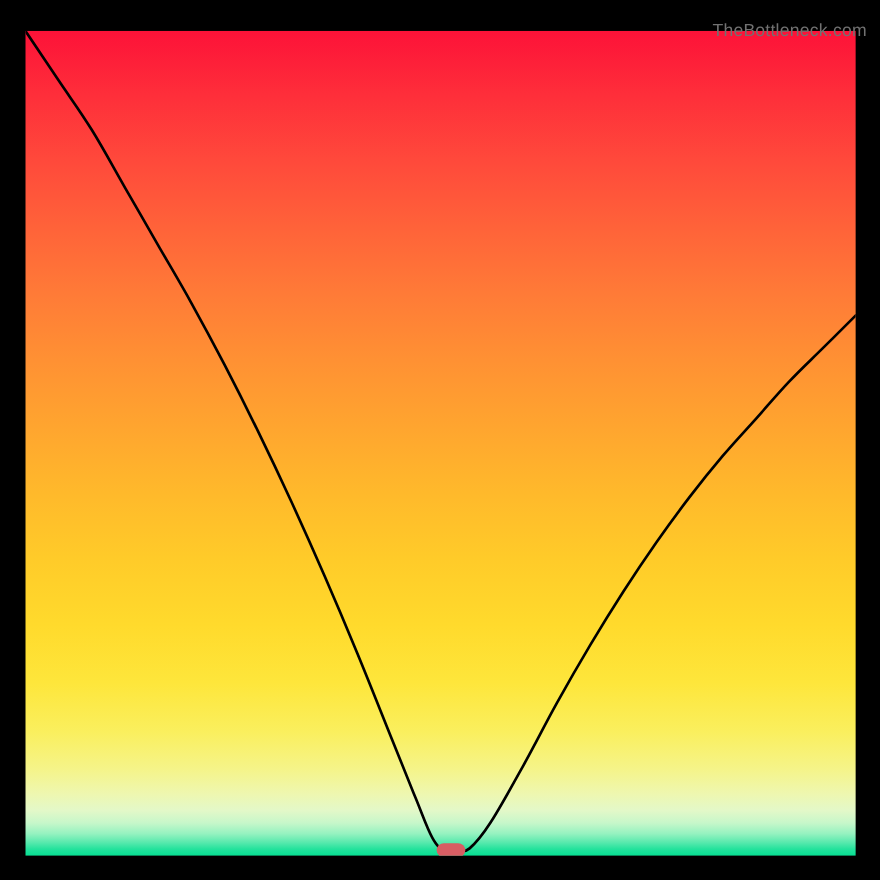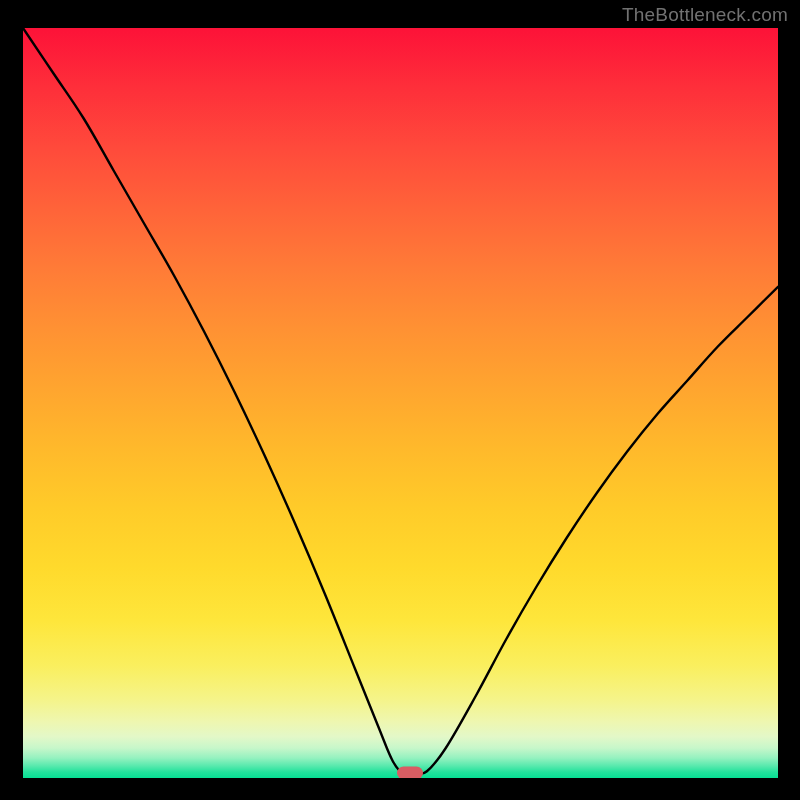--- a/index.html
+++ b/index.html
@@ -12,24 +12,24 @@
     font-family: Arial, Helvetica, sans-serif;
   }
   .frame {
     position: relative;
     width: 800px;
     height: 800px;
     background: #000;
   }
   .watermark {
     position: absolute;
-    top: 4px;
+    top: 20px;
     right: 12px;
     color: #717171;
-    font-size: 19px;
+    font-size: 16px;
     font-weight: 500;
     letter-spacing: 0.2px;
     z-index: 10;
   }
   .plot-area {
     position: absolute;
     left: 23px;
     top: 28px;
     width: 755px;
     height: 750px;

